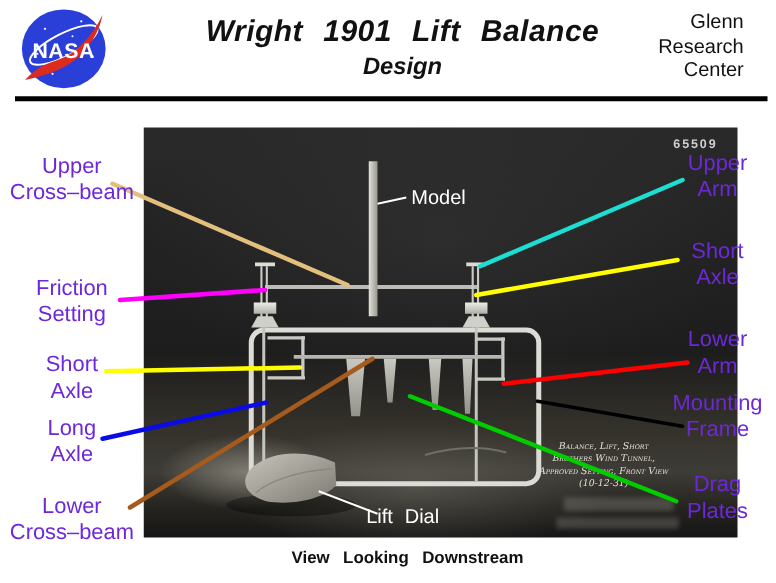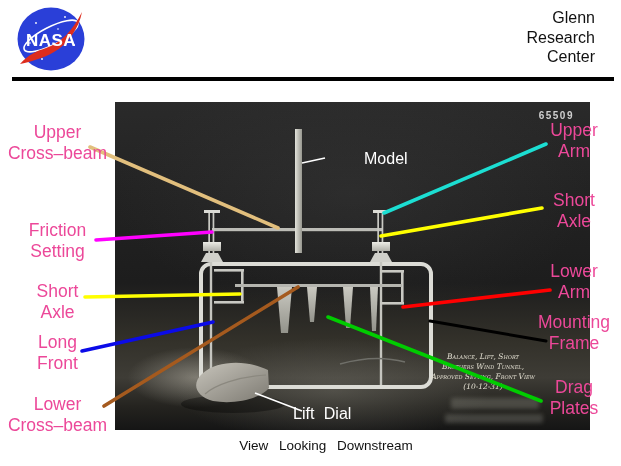--- a/index.html
+++ b/index.html
@@ -19,42 +19,42 @@
   .photo{position:absolute;left:115px;top:102px;width:475px;height:328px;overflow:hidden;
     background:
       radial-gradient(95px 42px at 17% 84%, rgba(178,174,162,.55), rgba(178,174,162,0) 72%),
       radial-gradient(210px 70px at 46% 88%, rgba(132,130,120,.38), rgba(132,130,120,0) 75%),
       radial-gradient(300px 150px at 50% 28%, rgba(72,72,72,.28), rgba(0,0,0,0) 80%),
       linear-gradient(180deg,#2a2a2a 0%,#222 30%,#1d1d1d 55%,#33312a 73%,#3e3c36 84%,#24231f 93%,#151515 100%);
     z-index:1;}
   .apparatus{position:absolute;left:0;top:0;}
   .photo-number{position:absolute;right:16px;top:8px;font-size:10px;font-weight:bold;
       letter-spacing:1.5px;color:#cfcfcf;}
-  .model-label{position:absolute;left:214px;top:48px;font-size:16px;color:#fff;margin-left:35px;}
+  .model-label{position:absolute;left:214px;top:48px;font-size:16px;color:#fff;}
   .lift-dial-label{position:absolute;left:178px;top:303px;font-size:16px;color:#fff;word-spacing:5px;}
   .handwriting{position:absolute;left:306px;top:250px;width:124px;text-align:center;
       font-family:"DejaVu Serif",serif;font-style:italic;font-variant:small-caps;
       font-size:7.5px;line-height:10px;color:#e4e0d2;}
   .stamp{position:absolute;background:rgba(205,205,190,.22);filter:blur(2px);border-radius:2px;}
   .stamp1{left:336px;top:296px;width:88px;height:11px;}
   .stamp2{left:330px;top:312px;width:98px;height:9px;}
 
   
   .leads{position:absolute;left:0;top:0;z-index:5;pointer-events:none;}
 
   
   .lbl{position:absolute;font-size:17.5px;line-height:20.5px;text-align:center;
-       white-space:pre-line;z-index:6;color:#ec4899;}
+       white-space:pre-line;z-index:6;color:#6d28d9;}
   .lL{left:1px;width:113px;}
   .lR{left:527px;width:94px;}
   .p1{top:122px;} .p2{top:220px;} .p3{top:281px;} .p4{top:332px;} .p5{top:394px;}
   .q1{top:120px;} .q2{top:190px;} .q3{top:261px;} .q4{top:312px;} .q5{top:377px;}
 
   .caption{position:absolute;left:115px;top:438px;width:422px;text-align:center;
-       font-size:13.5px;font-weight:normal;word-spacing:7px;z-index:6;}
+       font-size:13.5px;font-weight:bold;word-spacing:7px;z-index:6;}
 </style>
 </head>
 <body>
 
 <div class="page">
 
   <svg class="logo" viewBox="0 0 70 66">
     <ellipse cx="35" cy="33" rx="33.5" ry="31.5" fill="#2A3FD8"></ellipse>
     <g fill="#fff">
       <circle cx="20" cy="17" r="0.9"></circle>
@@ -62,20 +62,24 @@
       <circle cx="58" cy="39" r="0.9"></circle>
         <circle cx="26" cy="53" r="0.9"></circle>
       <circle cx="42" cy="23" r="0.8"></circle>
         <circle cx="14" cy="37" r="0.8"></circle>
     </g>
     <ellipse cx="35" cy="30" rx="30" ry="9" fill="none" stroke="#fff" stroke-width="1.6" transform="rotate(-27 35 30)"></ellipse>
     <path d="M4,58 C13,48 21,45 30,42 C45,37 57,24 66,6 C63,22 52,38 38,46 C28,52 13,56 4,58 Z" fill="#DD2C1E"></path>
     <text x="35" y="40" text-anchor="middle" font-size="17" font-weight="bold" fill="#fff" letter-spacing="0.5">NASA</text>
   </svg>
 
+  <div class="title-block">
+    <div class="title">Wright 1901 Lift Balance</div>
+    <div class="subtitle">Design</div>
+  </div>
 
   <div class="agency">Glenn
 Research
 Center</div>
 
   <div class="rule"></div>
 
   <div class="photo">
 
     <svg class="apparatus" width="422" height="328" viewBox="0 0 422 328">
@@ -180,21 +184,21 @@
     <line x1="328" y1="317" x2="541" y2="401" stroke="#00CC00"></line>
   </svg>
 
   <div class="lbl lL p1">Upper
 Cross–beam</div>
   <div class="lbl lL p2">Friction
 Setting</div>
   <div class="lbl lL p3">Short
 Axle</div>
   <div class="lbl lL p4">Long
-Front</div>
+Axle</div>
   <div class="lbl lL p5">Lower
 Cross–beam</div>
 
   <div class="lbl lR q1">Upper
 Arm</div>
   <div class="lbl lR q2">Short
 Axle</div>
   <div class="lbl lR q3">Lower
 Arm</div>
   <div class="lbl lR q5">Drag

